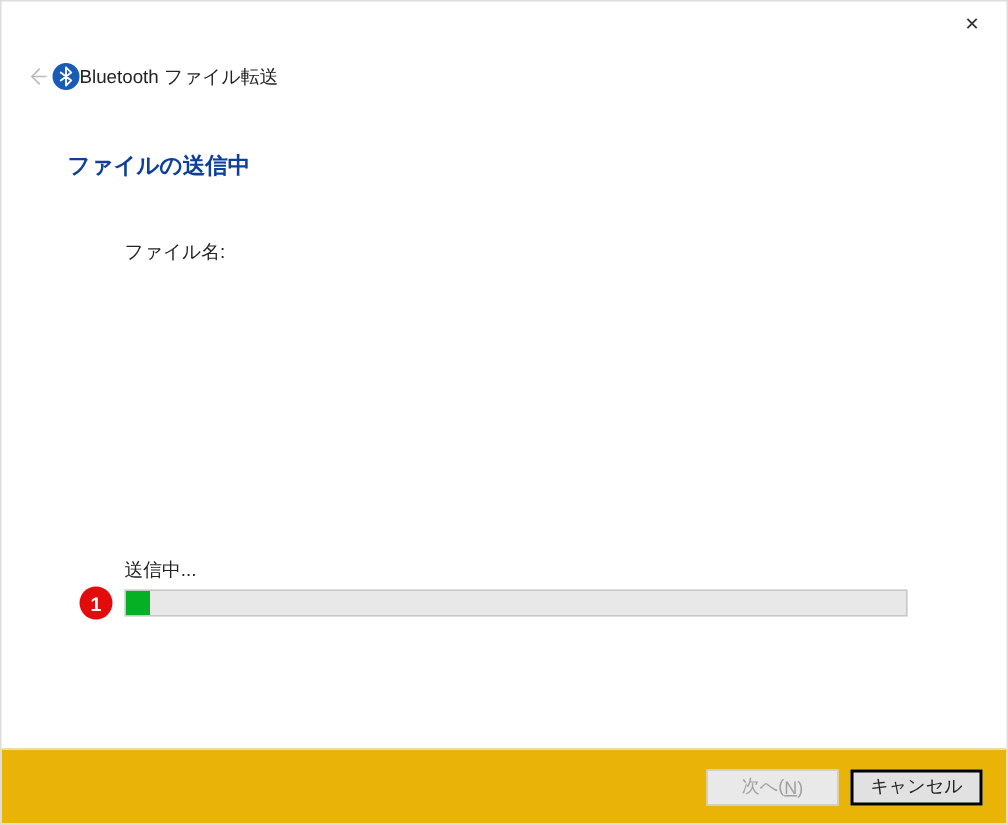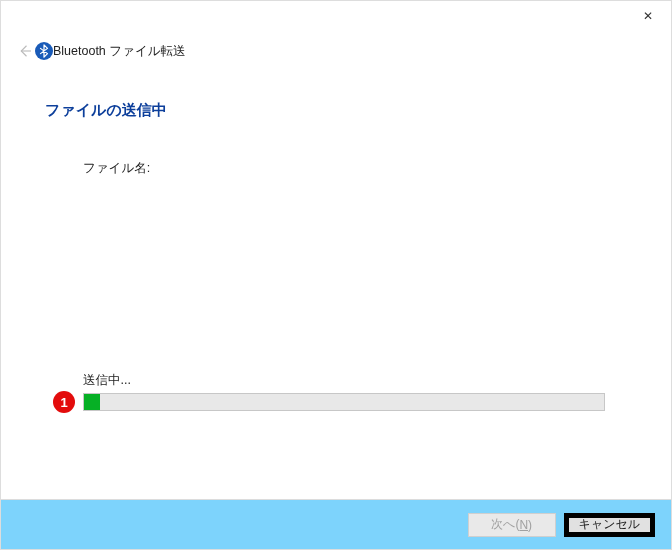--- a/index.html
+++ b/index.html
@@ -121,21 +121,21 @@
       bottom: 0;
       background: #06b025;
       width: 3%;
     }
     .footer {
       position: absolute;
       bottom: 0;
       left: 0;
       right: 0;
       height: 50px;
-      background: #7dd3fc;
+      background: #eab308;
       border-top: 1px solid #dcdcdc;
       display: flex;
       justify-content: flex-end;
       align-items: center;
       padding-right: 16px;
       gap: 8px;
     }
     .btn {
       min-width: 88px;
       height: 24px;
@@ -146,21 +146,21 @@
       align-items: center;
       justify-content: center;
       padding: 0 10px;
     }
     .btn.disabled {
       color: #a0a0a0;
       border-color: #cfcfcf;
       background: #e9e9e9;
     }
     .btn.primary {
-      border: 5px solid #000000;
+      border: 2px solid #000000;
       background: #e1e1e1;
       color: #222;
       cursor: pointer;
       text-align: center;
     }
     .underline { text-decoration: underline; }
   </style>
 </head>
 <body>
 

